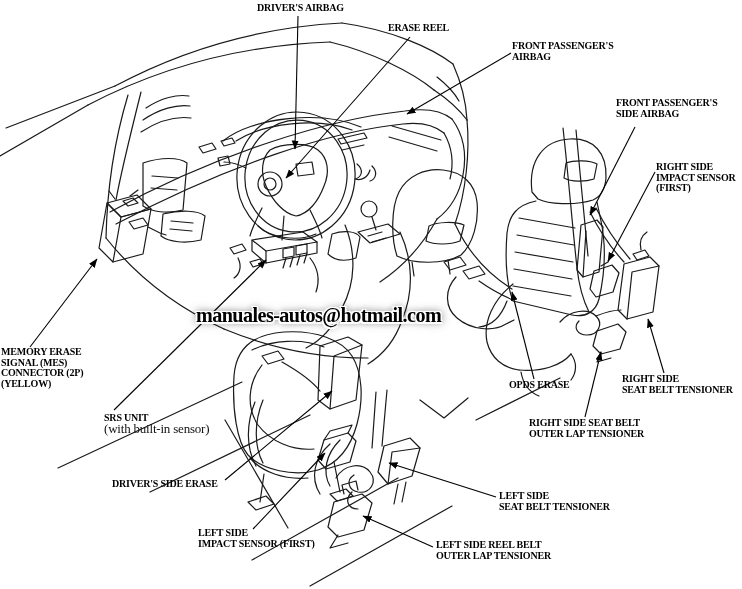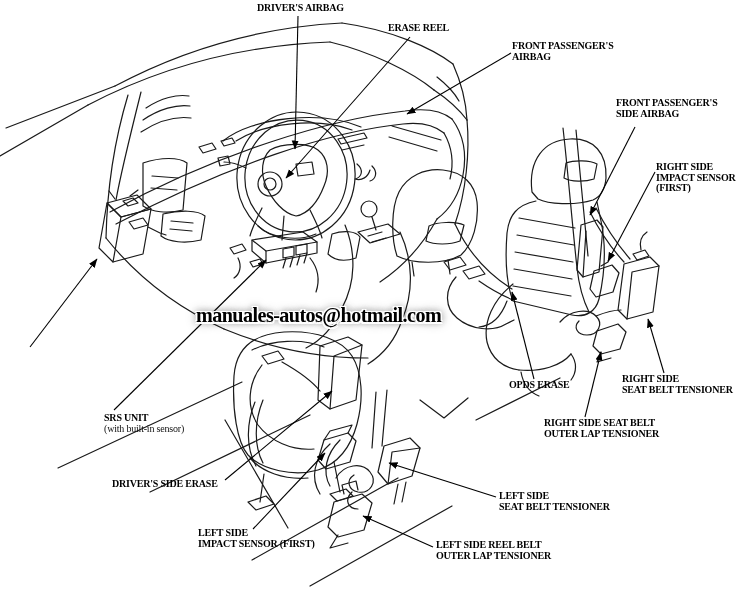--- a/index.html
+++ b/index.html
@@ -6,21 +6,21 @@
   .stage{
     position:relative;width:742px;height:589px;background:#ffffff;overflow:hidden;
     font-family:Liberation Serif, serif;
   }
   .stage svg{position:absolute;left:0;top:0;}
   .lbl{
     position:absolute;font-weight:bold;font-size:10px;line-height:10.5px;
     color:#000;white-space:pre;letter-spacing:-0.2px;
   }
   .lbl .sub{
-    display:block;font-weight:normal;font-size:10px;letter-spacing:-0.2px;color:#111;
+    display:block;font-weight:normal;font-size:13px;letter-spacing:-0.2px;color:#111;
   }
   .watermark{
     position:absolute;left:196px;top:303px;width:245px;
     font-size:21px;font-weight:bold;letter-spacing:-0.6px;color:#000;
     transform:scaleX(0.96);transform-origin:left center;white-space:nowrap;
     text-shadow:
       -1.5px -1.5px 0 #fff, 1.5px -1.5px 0 #fff,
       -1.5px 1.5px 0 #fff, 1.5px 1.5px 0 #fff,
       0 0 3px #fff, 0 0 8px rgba(40,40,40,.65), 0 0 12px rgba(60,60,60,.45);
   }
@@ -255,25 +255,29 @@
 
   <div class="lbl" style="left:257px;top:3px">DRIVER'S AIRBAG</div>
   <div class="lbl" style="left:388px;top:23px">ERASE REEL</div>
   <div class="lbl" style="left:512px;top:41px">FRONT PASSENGER'S
 AIRBAG</div>
   <div class="lbl" style="left:616px;top:98px">FRONT PASSENGER'S
 SIDE AIRBAG</div>
   <div class="lbl" style="left:656px;top:162px">RIGHT SIDE
 IMPACT SENSOR
 (FIRST)</div>
+  <div class="lbl" style="left:1px;top:347px">MEMORY ERASE
+SIGNAL (MES)
+CONNECTOR (2P)
+(YELLOW)</div>
   <div class="lbl" style="left:104px;top:413px"><span>SRS UNIT</span><span class="sub">(with built-in sensor)</span></div>
   <div class="lbl" style="left:509px;top:380px">OPDS ERASE</div>
   <div class="lbl" style="left:622px;top:374px">RIGHT SIDE
 SEAT BELT TENSIONER</div>
-  <div class="lbl" style="left:544px;top:418px">RIGHT SIDE SEAT BELT
+  <div class="lbl" style="left:529px;top:418px">RIGHT SIDE SEAT BELT
 OUTER LAP TENSIONER</div>
   <div class="lbl" style="left:112px;top:479px">DRIVER'S SIDE ERASE</div>
   <div class="lbl" style="left:198px;top:528px">LEFT SIDE
 IMPACT SENSOR (FIRST)</div>
   <div class="lbl" style="left:499px;top:491px">LEFT SIDE
 SEAT BELT TENSIONER</div>
   <div class="lbl" style="left:436px;top:540px">LEFT SIDE REEL BELT
 OUTER LAP TENSIONER</div>
 
   <div class="watermark">manuales-autos@hotmail.com</div>

